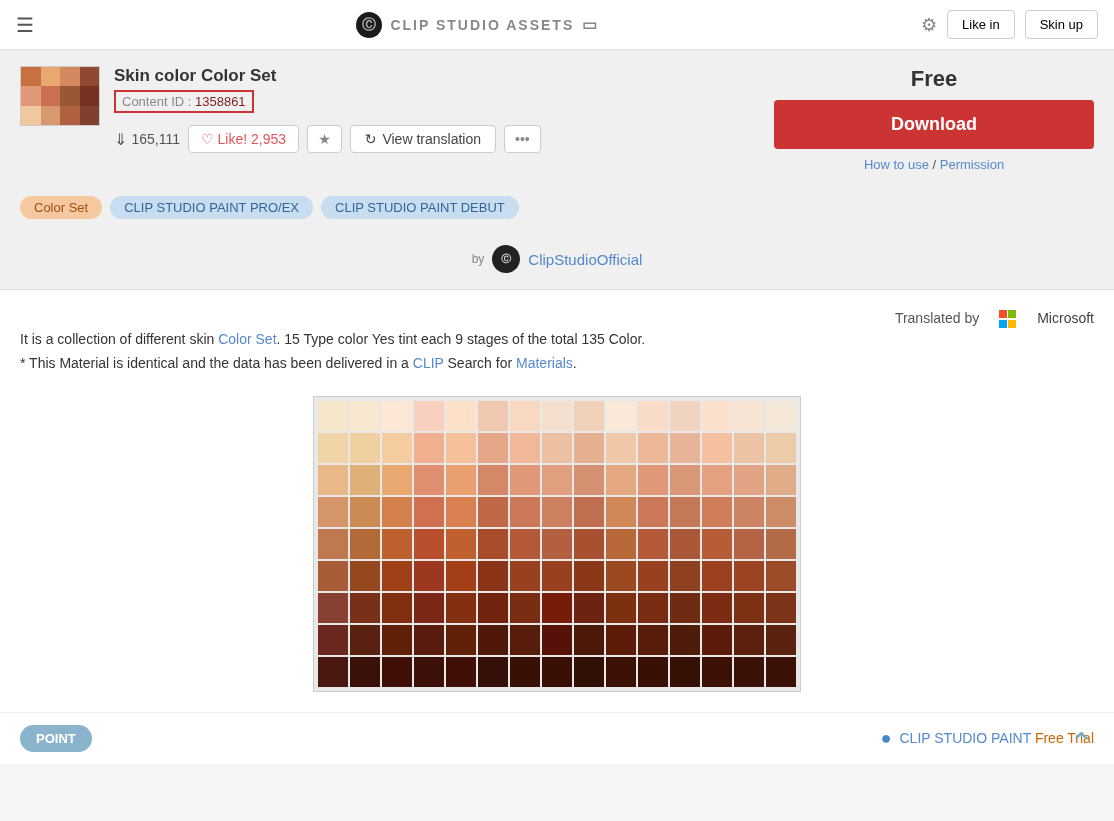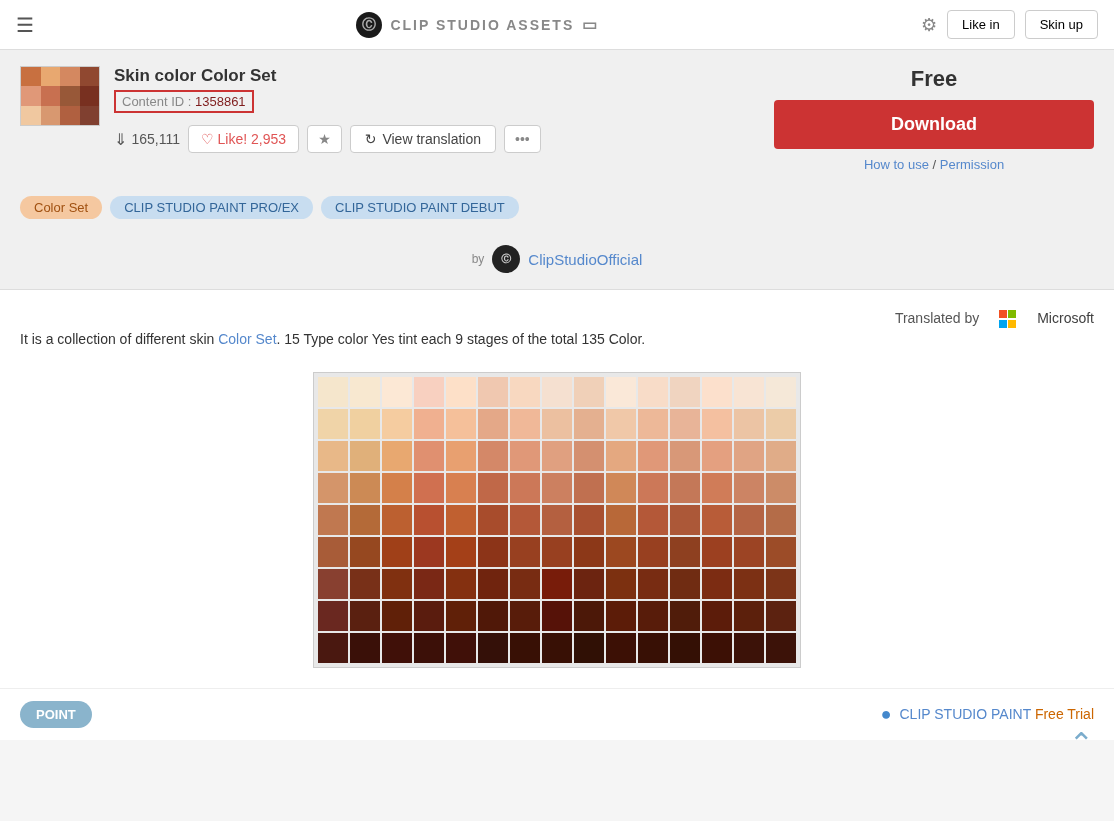--- a/index.html
+++ b/index.html
@@ -365,20 +365,21 @@
       <div style="width:8px;height:8px;background:#f25022;"></div>
       <div style="width:8px;height:8px;background:#7fba00;"></div>
       <div style="width:8px;height:8px;background:#00a4ef;"></div>
       <div style="width:8px;height:8px;background:#ffb900;"></div>
     </div>
     <span style="font-size:14px;color:#404040;">Microsoft</span>
   </div>
 
   <div class="description-text">
     <p>It is a collection of different skin <span class="blue-text">Color Set</span>. 15 Type color Yes tint each 9 stages of the total 135 Color.</p>
+    <p>* This Material is identical and the data has been delivered in a <span class="blue-text">CLIP</span> Search for <span class="blue-text">Materials</span>.</p>
   </div>
 
   <div class="palette-container">
     <div class="palette-grid" id="palette-grid">
     <div class="palette-cell" style="background: rgb(245, 230, 204);"></div>
         <div class="palette-cell" style="background: rgb(248, 232, 208);"></div>
         <div class="palette-cell" style="background: rgb(252, 232, 213);"></div>
         <div class="palette-cell" style="background: rgb(248, 208, 192);"></div>
         <div class="palette-cell" style="background: rgb(253, 224, 200);"></div>
         <div class="palette-cell" style="background: rgb(240, 200, 176);"></div>

